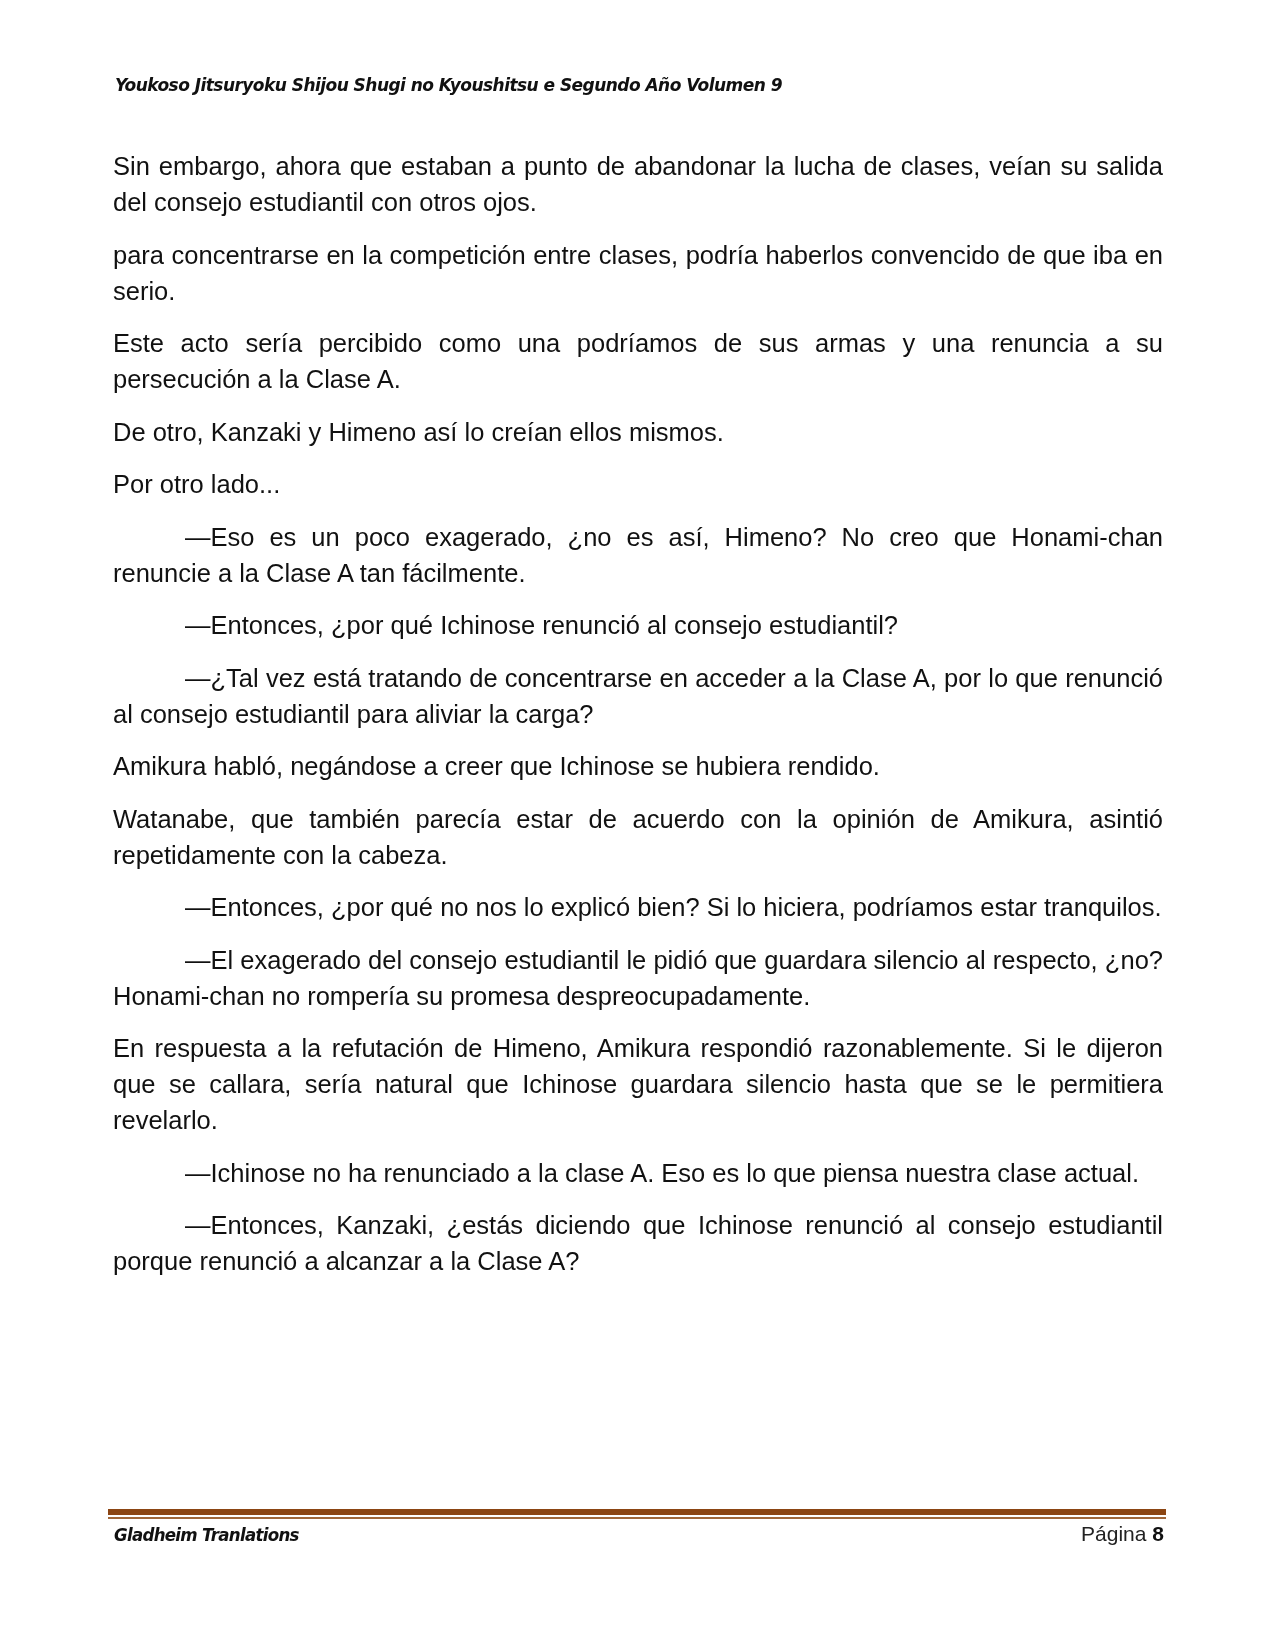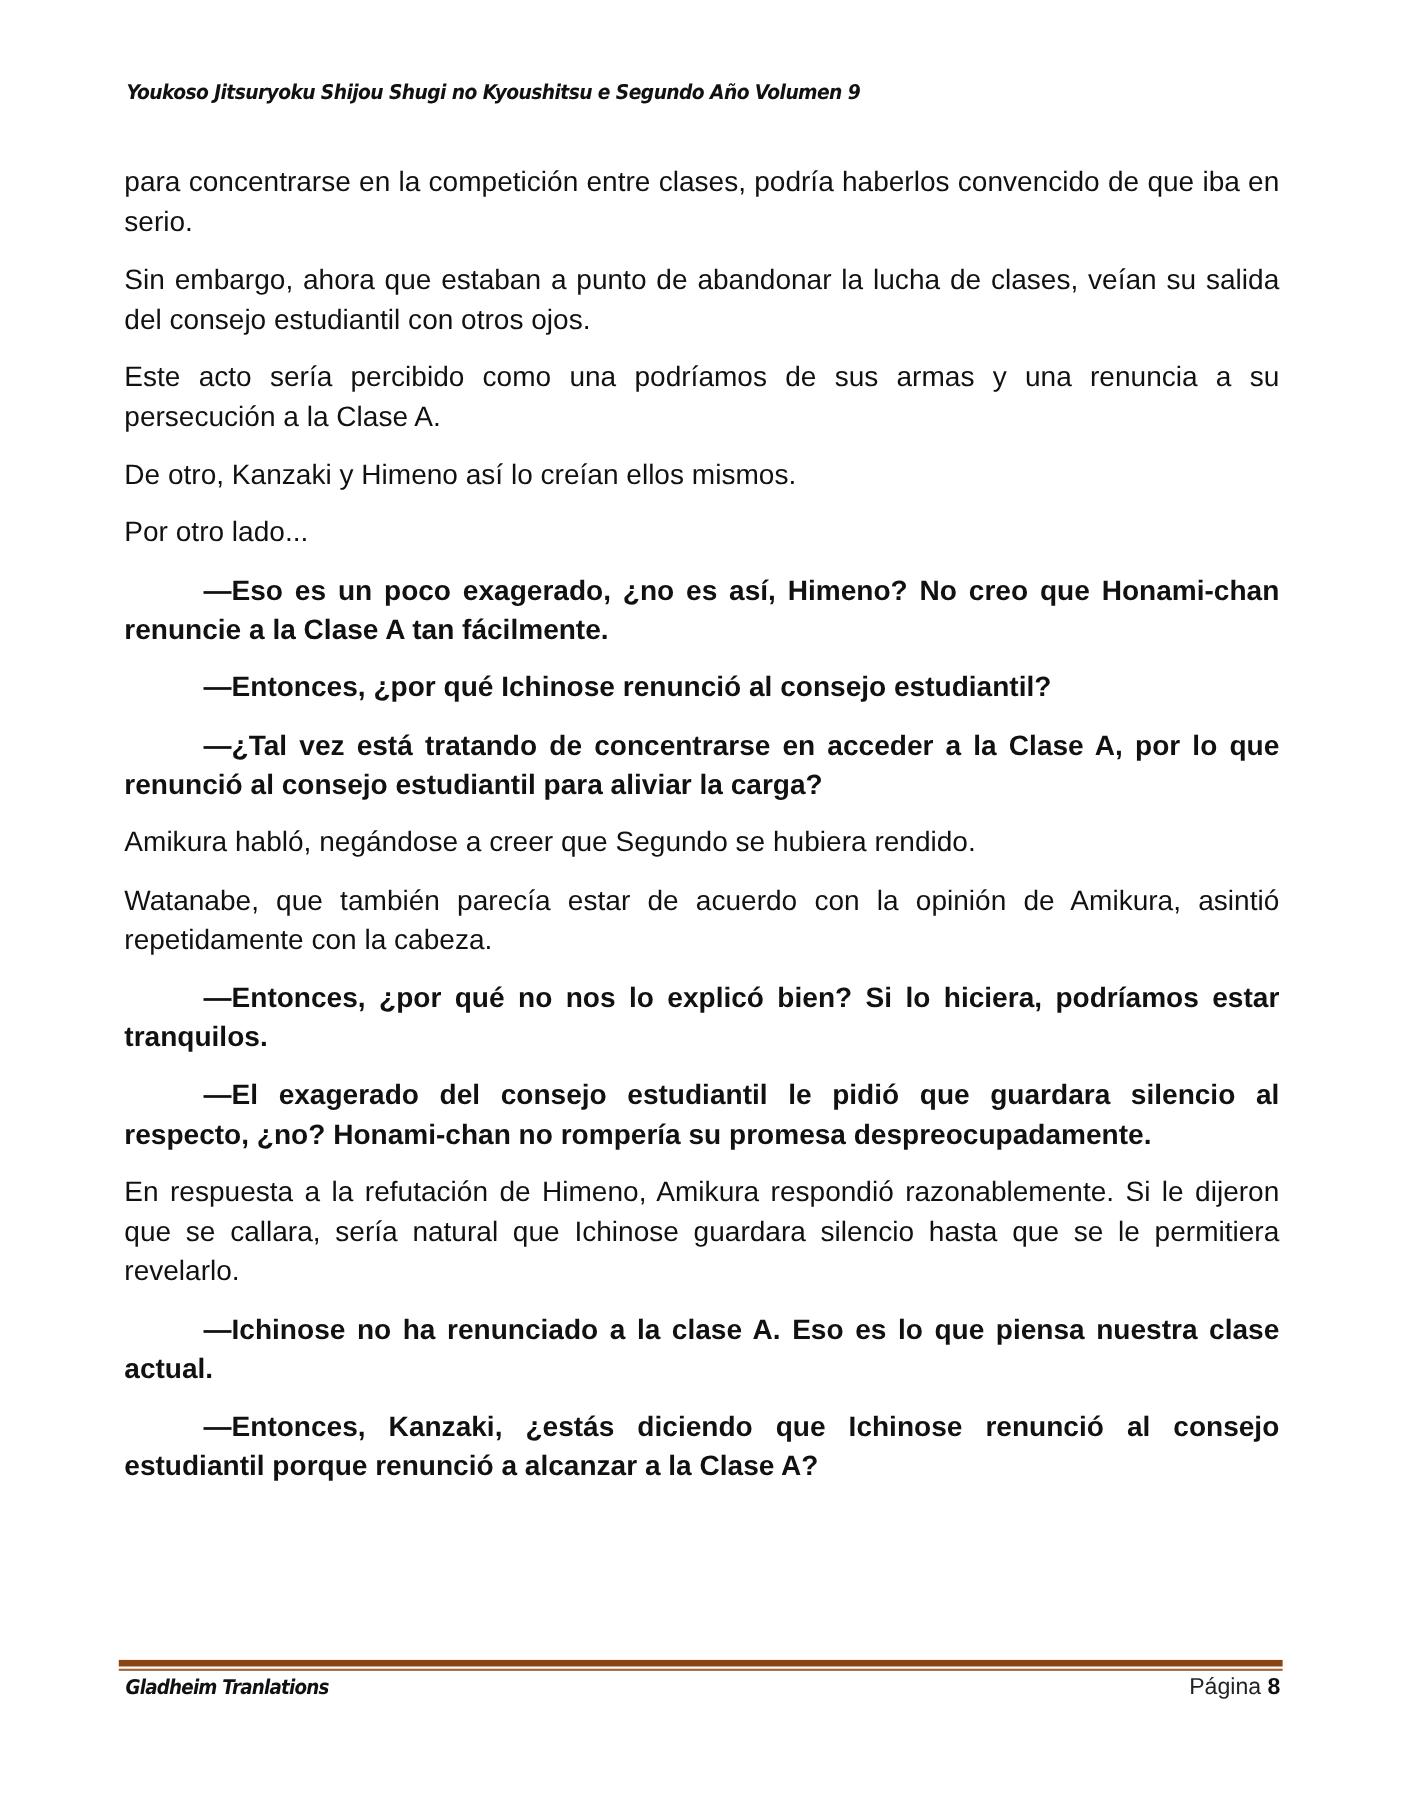--- a/index.html
+++ b/index.html
@@ -9,21 +9,21 @@
     font-family: "DejaVu Sans", sans-serif; font-weight: bold; font-style: italic;
     font-size: 18.5px; color: #111; letter-spacing: -0.6px; white-space: nowrap;
     transform: scaleX(0.92); transform-origin: left center;
   }
   .body-text {
     position: absolute; left: 113px; top: 148px; width: 1050px;
     font-family: "Liberation Sans", sans-serif; font-size: 25.5px; line-height: 36px;
     color: #111; text-align: justify;
   }
   .body-text p { margin: 0 0 16.5px 0; }
-  .body-text p.dialog { text-indent: 72px; font-weight: bold; }
+  .body-text p.dialog { text-indent: 72px; }
   .rule-thick {
     position: absolute; left: 108px; top: 1509px; width: 1058px; height: 6px;
     background: #8b4513;
   }
   .rule-thin {
     position: absolute; left: 108px; top: 1517px; width: 1058px; height: 2px;
     background: #a0673a;
   }
   .footer-left {
     position: absolute; left: 114px; top: 1524px;
@@ -36,29 +36,29 @@
     font-family: "Liberation Sans", sans-serif; font-size: 21px; color: #222; white-space: nowrap; margin-left: 20px;
   }
   .footer-right .num { font-weight: bold; color: #111; }
 </style>
 </head>
 <body>
 
 <div class="header">Youkoso Jitsuryoku Shijou Shugi no Kyoushitsu e  Segundo Año Volumen 9</div>
 
 <div class="body-text">
+  <p class="narration">Sin embargo, ahora que estaban a punto de abandonar la lucha de clases, veían su salida del consejo estudiantil con otros ojos.</p>
   <p class="narration">para concentrarse en la competición entre clases, podría haberlos convencido de que iba en serio.</p>
-  <p class="narration">Sin embargo, ahora que estaban a punto de abandonar la lucha de clases, veían su salida del consejo estudiantil con otros ojos.</p>
   <p class="narration">Este acto sería percibido como una podríamos de sus armas y una renuncia a su persecución a la Clase A.</p>
   <p class="narration">De otro, Kanzaki y Himeno así lo creían ellos mismos.</p>
   <p class="narration">Por otro lado...</p>
   <p class="dialog">—Eso es un poco exagerado, ¿no es así, Himeno? No creo que Honami-chan renuncie a la Clase A tan fácilmente.</p>
   <p class="dialog">—Entonces, ¿por qué Ichinose renunció al consejo estudiantil?</p>
   <p class="dialog">—¿Tal vez está tratando de concentrarse en acceder a la Clase A, por lo que renunció al consejo estudiantil para aliviar la carga?</p>
-  <p class="narration">Amikura habló, negándose a creer que Segundo se hubiera rendido.</p>
+  <p class="narration">Amikura habló, negándose a creer que Ichinose se hubiera rendido.</p>
   <p class="narration">Watanabe, que también parecía estar de acuerdo con la opinión de Amikura, asintió repetidamente con la cabeza.</p>
   <p class="dialog">—Entonces, ¿por qué no nos lo explicó bien? Si lo hiciera, podríamos estar tranquilos.</p>
   <p class="dialog">—El exagerado del consejo estudiantil le pidió que guardara silencio al respecto, ¿no? Honami-chan no rompería su promesa despreocupadamente.</p>
   <p class="narration">En respuesta a la refutación de Himeno, Amikura respondió razonablemente. Si le dijeron que se callara, sería natural que Ichinose guardara silencio hasta que se le permitiera revelarlo.</p>
   <p class="dialog">—Ichinose no ha renunciado a la clase A. Eso es lo que piensa nuestra clase actual.</p>
   <p class="dialog">—Entonces, Kanzaki, ¿estás diciendo que Ichinose renunció al consejo estudiantil porque renunció a alcanzar a la Clase A?</p>
 </div>
 
 <div class="rule-thick"></div>
 <div class="rule-thin"></div>

